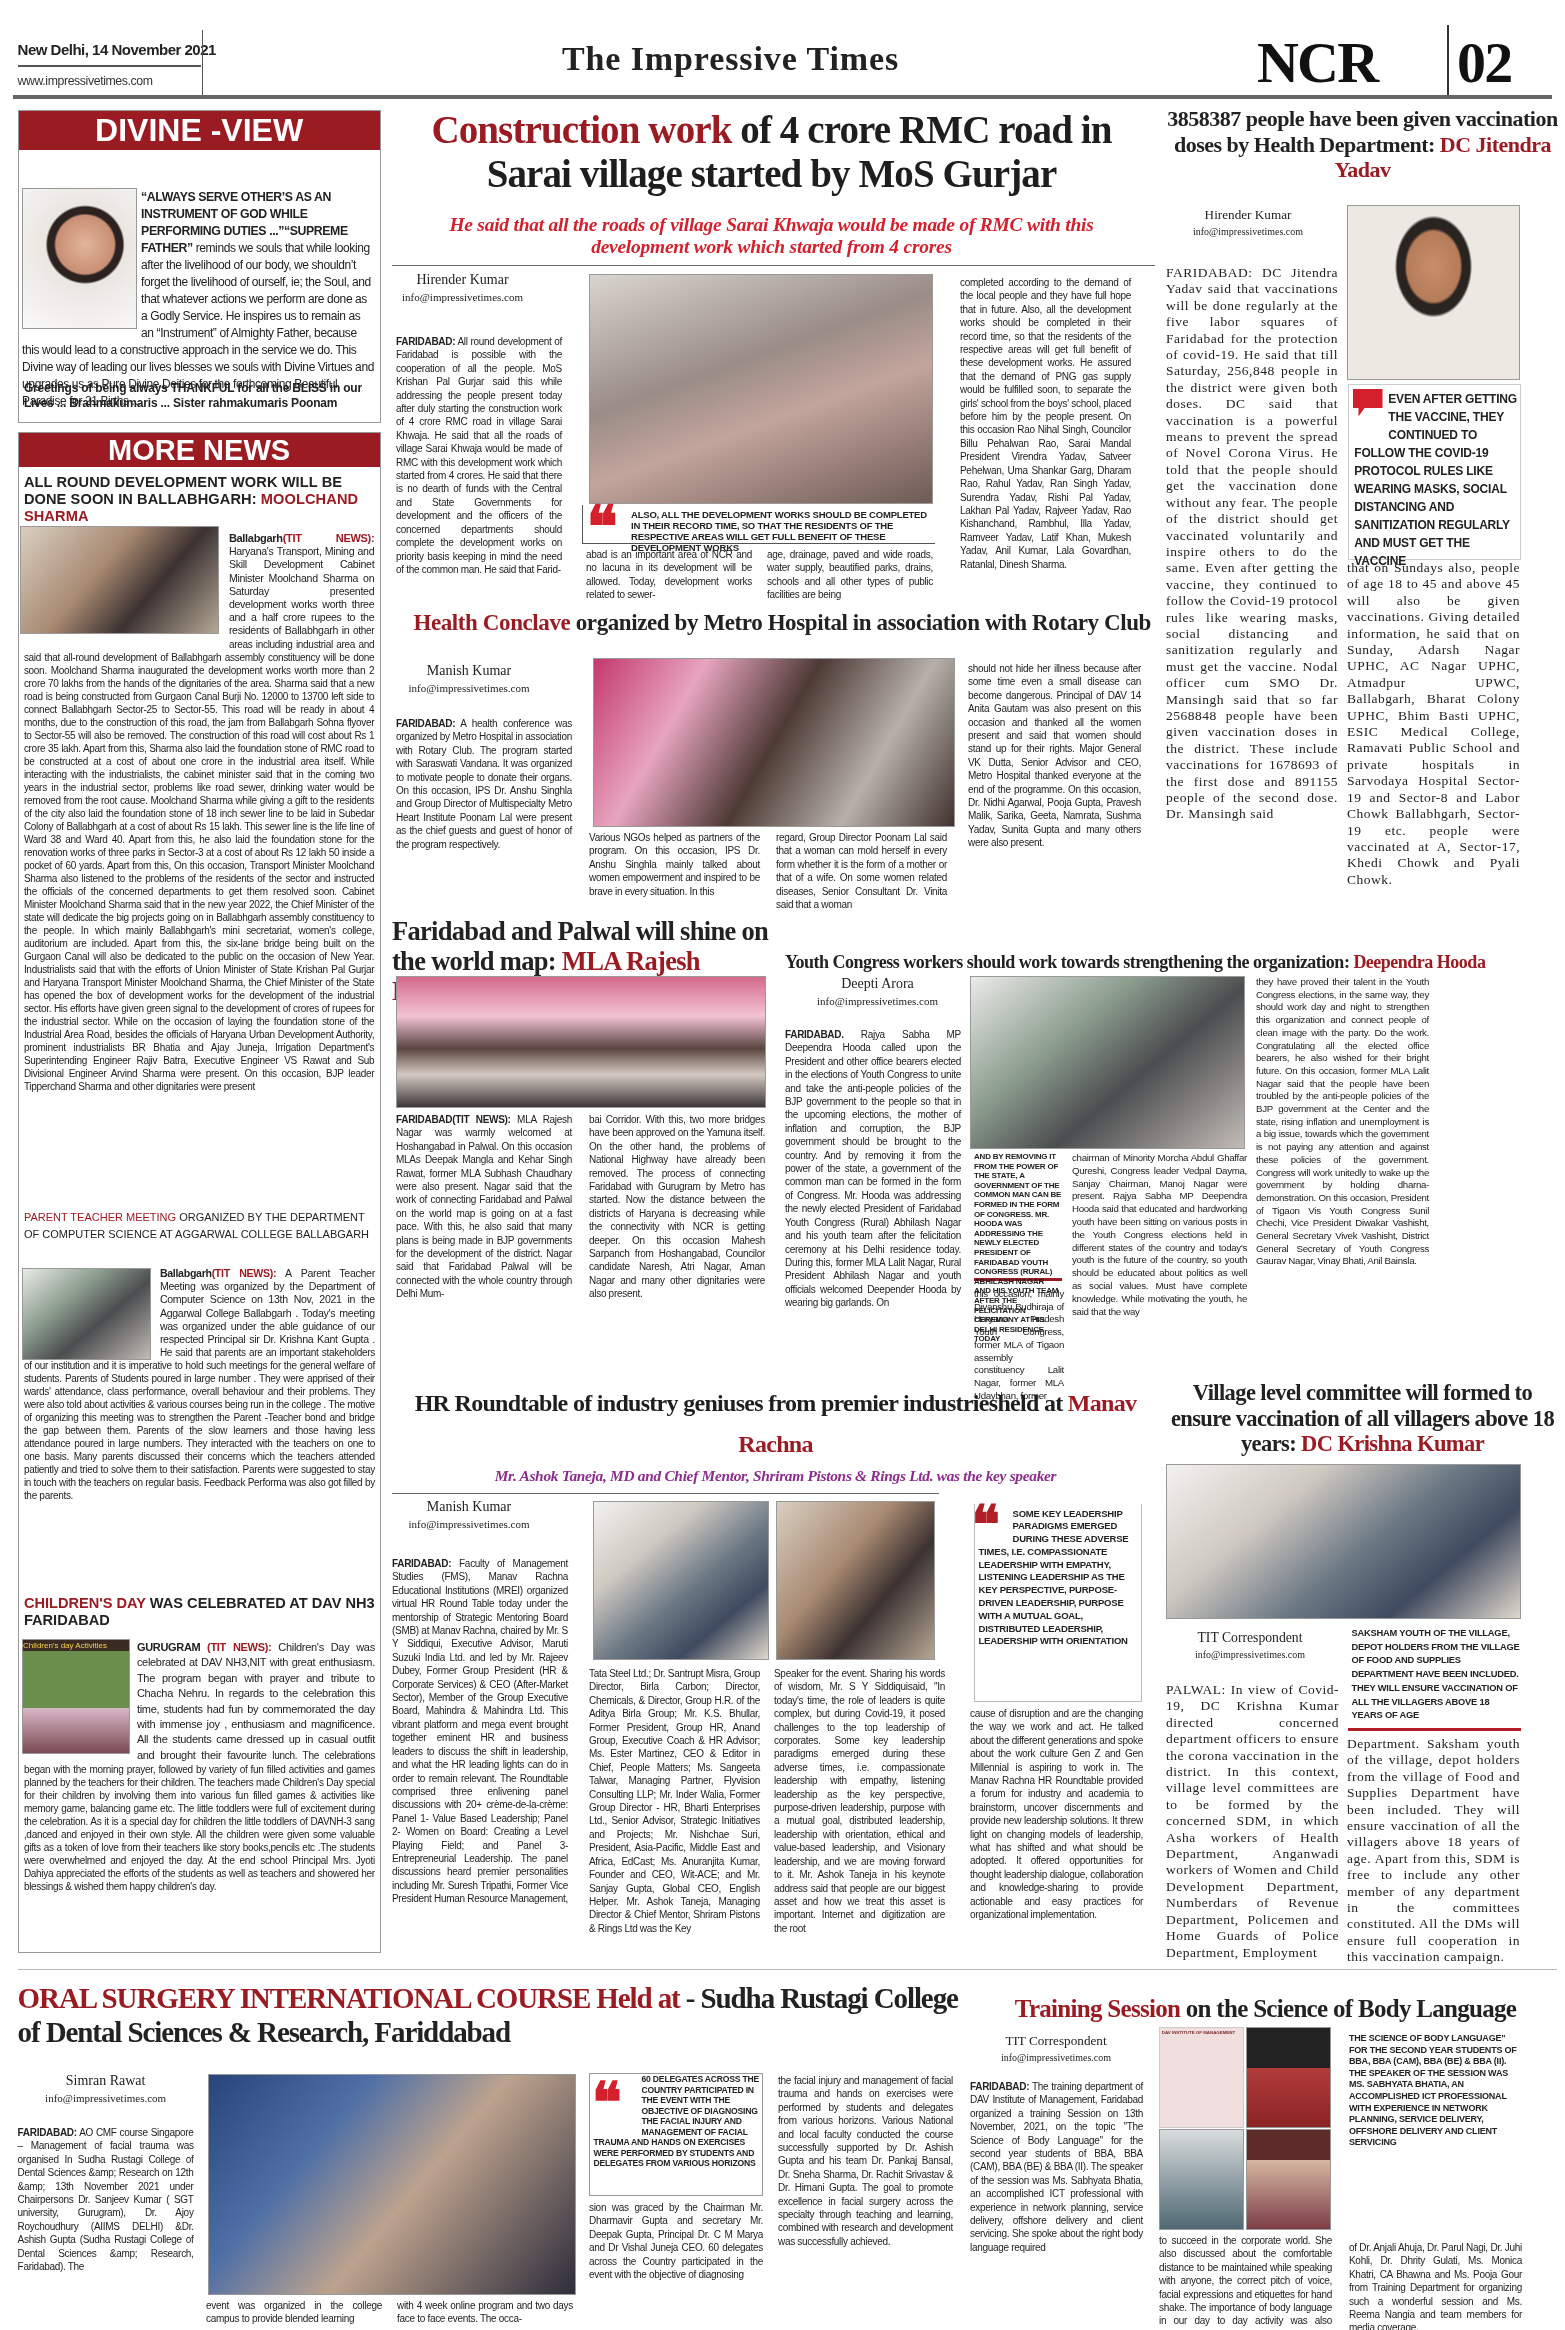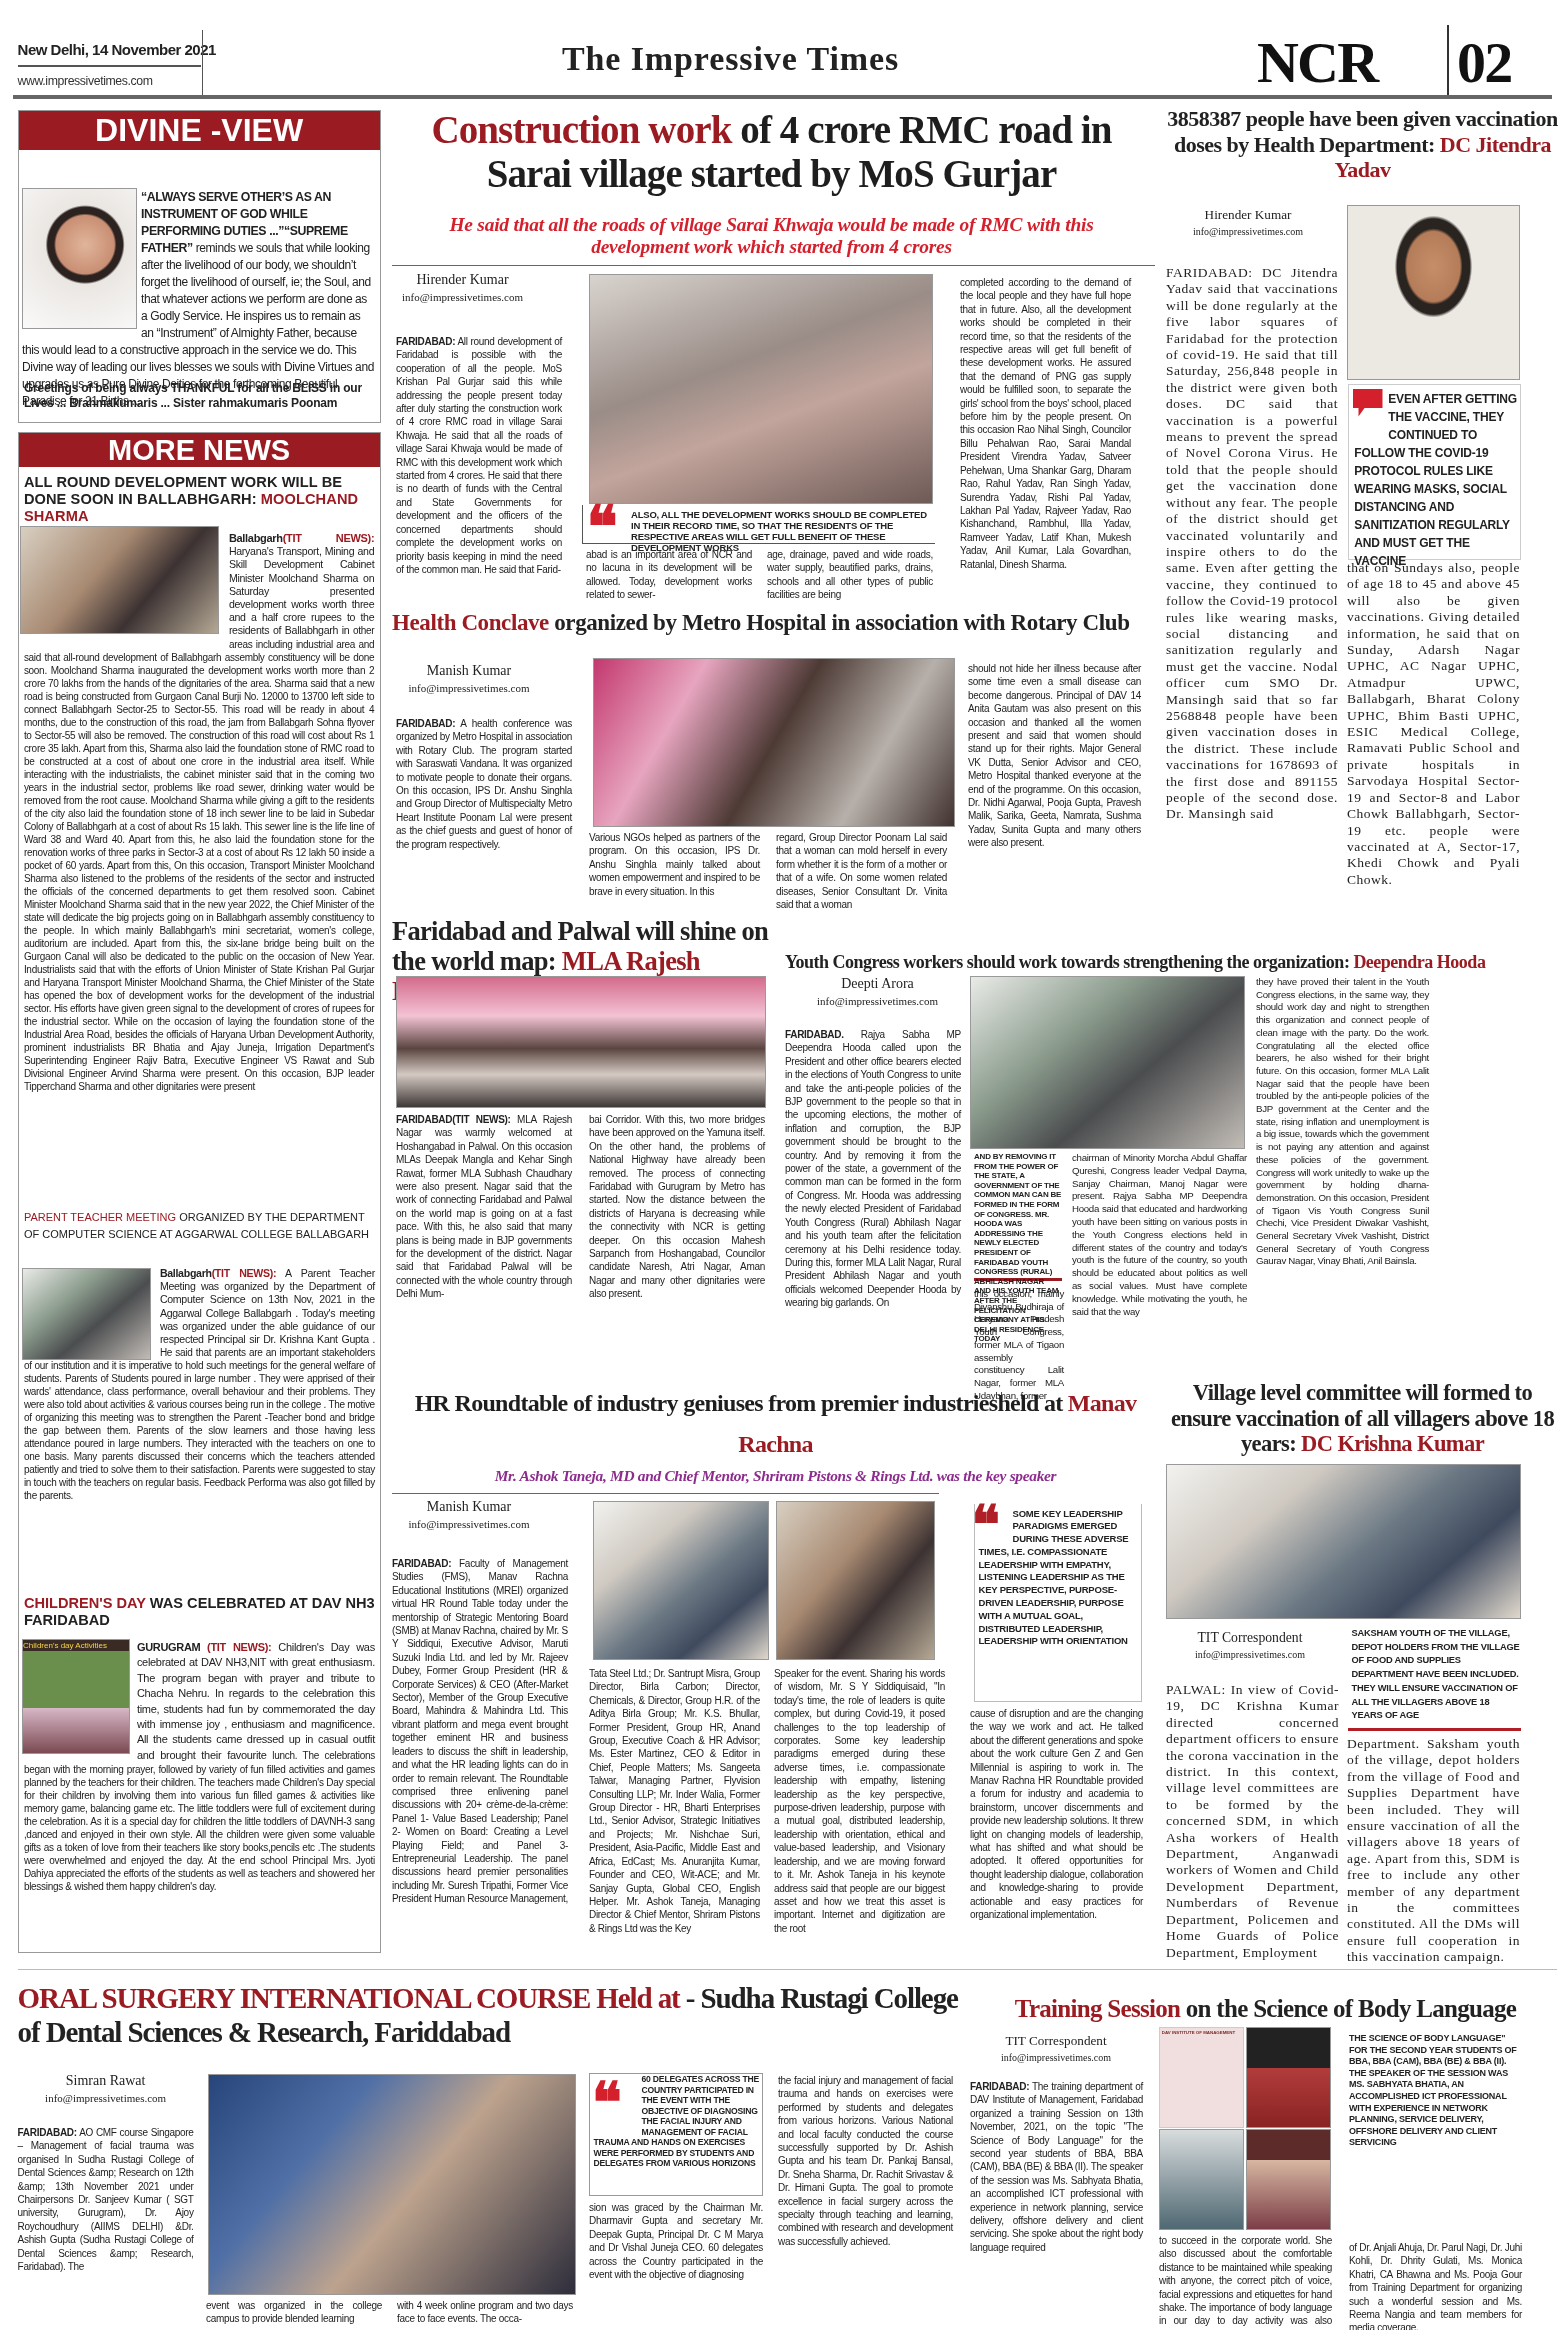--- a/index.html
+++ b/index.html
@@ -104,21 +104,21 @@
 </div>
 <div class="abs photo p2" style="left:589px;top:274px;width:344px;height:230px"></div>
 <div class="abs" style="left:582px;top:505px;width:353px;height:39px;border-left:0.9px solid #555;border-bottom:0.9px solid #555">
   <div class="qmark" style="position:absolute;left:3.5px;top:-1.8px;font-size:58px">❝</div>
   <div class="pullquote" style="position:absolute;left:48px;top:4.4px;width:304px;font-size:9.5px;line-height:11px">ALSO, ALL THE DEVELOPMENT WORKS SHOULD BE COMPLETED IN THEIR RECORD TIME, SO THAT THE RESIDENTS OF THE RESPECTIVE AREAS WILL GET FULL BENEFIT OF THESE DEVELOPMENT WORKS</div>
 </div>
 <div class="abs body" style="left:586px;top:548px;width:166px"><span>abad is an important area of NCR and no lacuna in its development will be allowed. Today, development works related to sewer-</span></div>
 <div class="abs body" style="left:767px;top:548px;width:166px"><span>age, drainage, paved and wide roads, water supply, beautified parks, drains, schools and all other types of public facilities are being</span></div>
 <div class="abs body" style="left:960px;top:276px;width:171px"><span>completed according to the demand of the local people and they have full hope that in future. Also, all the development works should be completed in their record time, so that the residents of the respective areas will get full benefit of these development works. He assured that the demand of PNG gas supply would be fulfilled soon, to separate the girls' school from the boys' school, placed before him by the people present. On this occasion Rao Nihal Singh, Councilor Billu Pehalwan Rao, Sarai Mandal President Virendra Yadav, Satveer Pehelwan, Uma Shankar Garg, Dharam Rao, Rahul Yadav, Ran Singh Yadav, Surendra Yadav, Rishi Pal Yadav, Lakhan Pal Yadav, Rajveer Yadav, Rao Kishanchand, Rambhul, Illa Yadav, Ramveer Yadav, Latif Khan, Mukesh Yadav, Anil Kumar, Lala Govardhan, Ratanlal, Dinesh Sharma.</span></div>
 
-<div class="abs serif" style="left:392px;top:610px;width:759px;text-align:left;font-size:23px;font-weight:bold;letter-spacing:-0.4px;color:#222">
+<div class="abs serif" style="left:392px;top:610px;width:759px;text-align:right;font-size:23px;font-weight:bold;letter-spacing:-0.4px;color:#222">
   <span class="red">Health Conclave</span><span> organized by Metro Hospital in association with Rotary Club</span>
 </div>
 <div class="abs byline" style="left:392px;top:663px;width:154px">
   <span class="nm">Manish Kumar</span>
   <span class="em">info@impressivetimes.com</span>
 </div>
 <div class="abs body" style="left:396px;top:717px;width:176px">
   <b>FARIDABAD:</b><span> A health conference was organized by Metro Hospital in association with Rotary Club. The program started with Saraswati Vandana. It was organized to motivate people to donate their organs. On this occasion, IPS Dr. Anshu Singhla and Group Director of Multispecialty Metro Heart Institute Poonam Lal were present as the chief guests and guest of honor of the program respectively.</span>
 </div>
 <div class="abs photo p3" style="left:593px;top:658px;width:362px;height:169px"></div>

